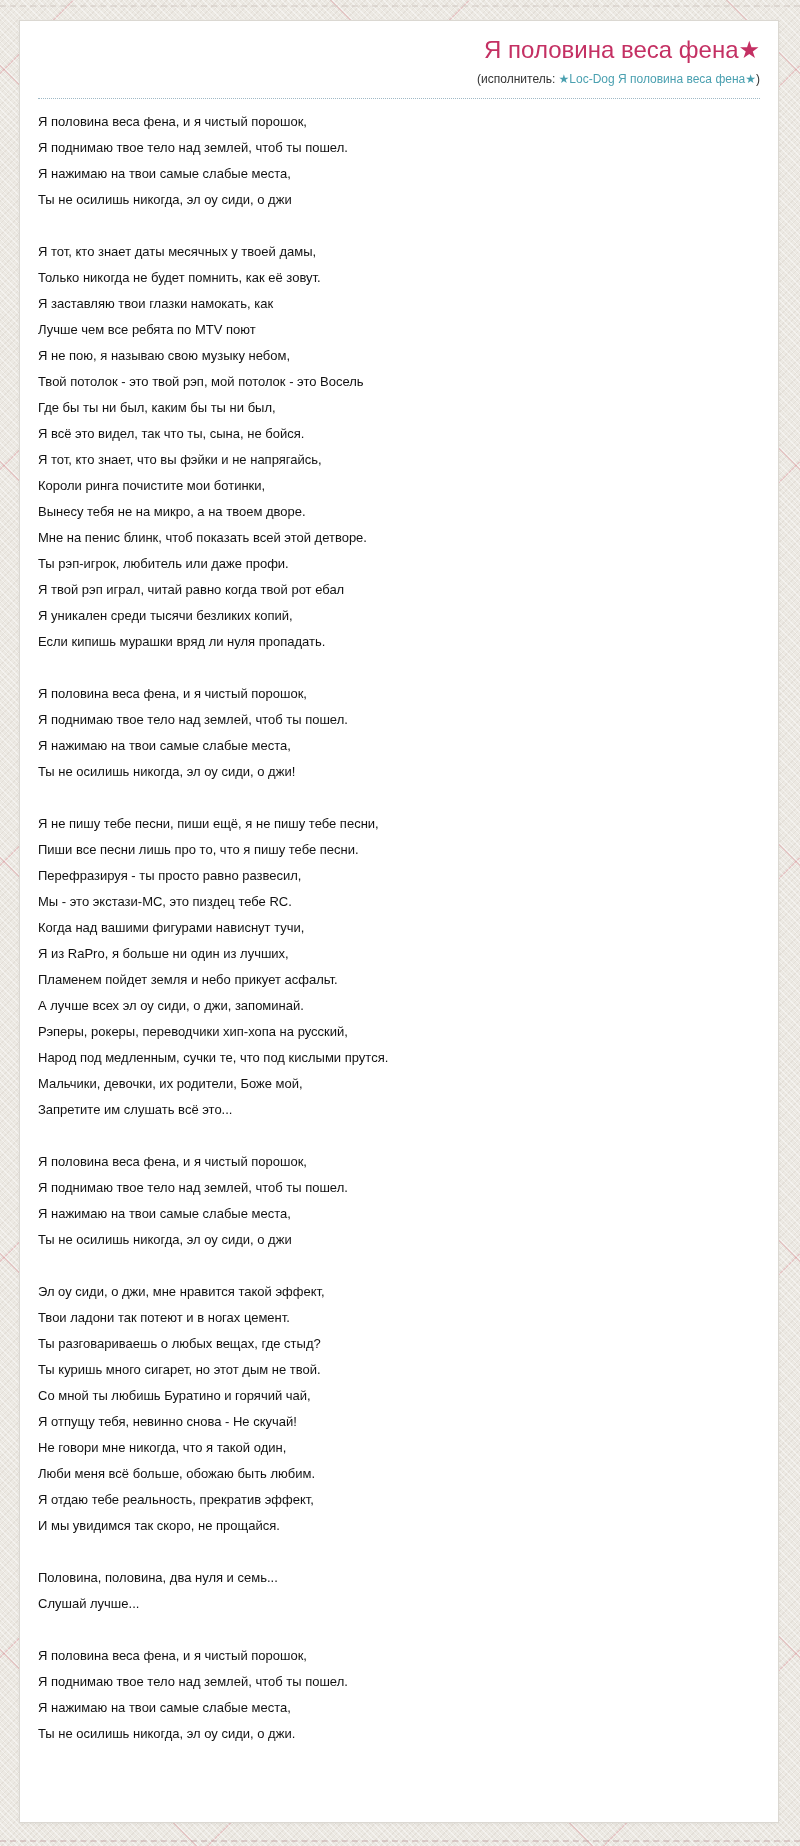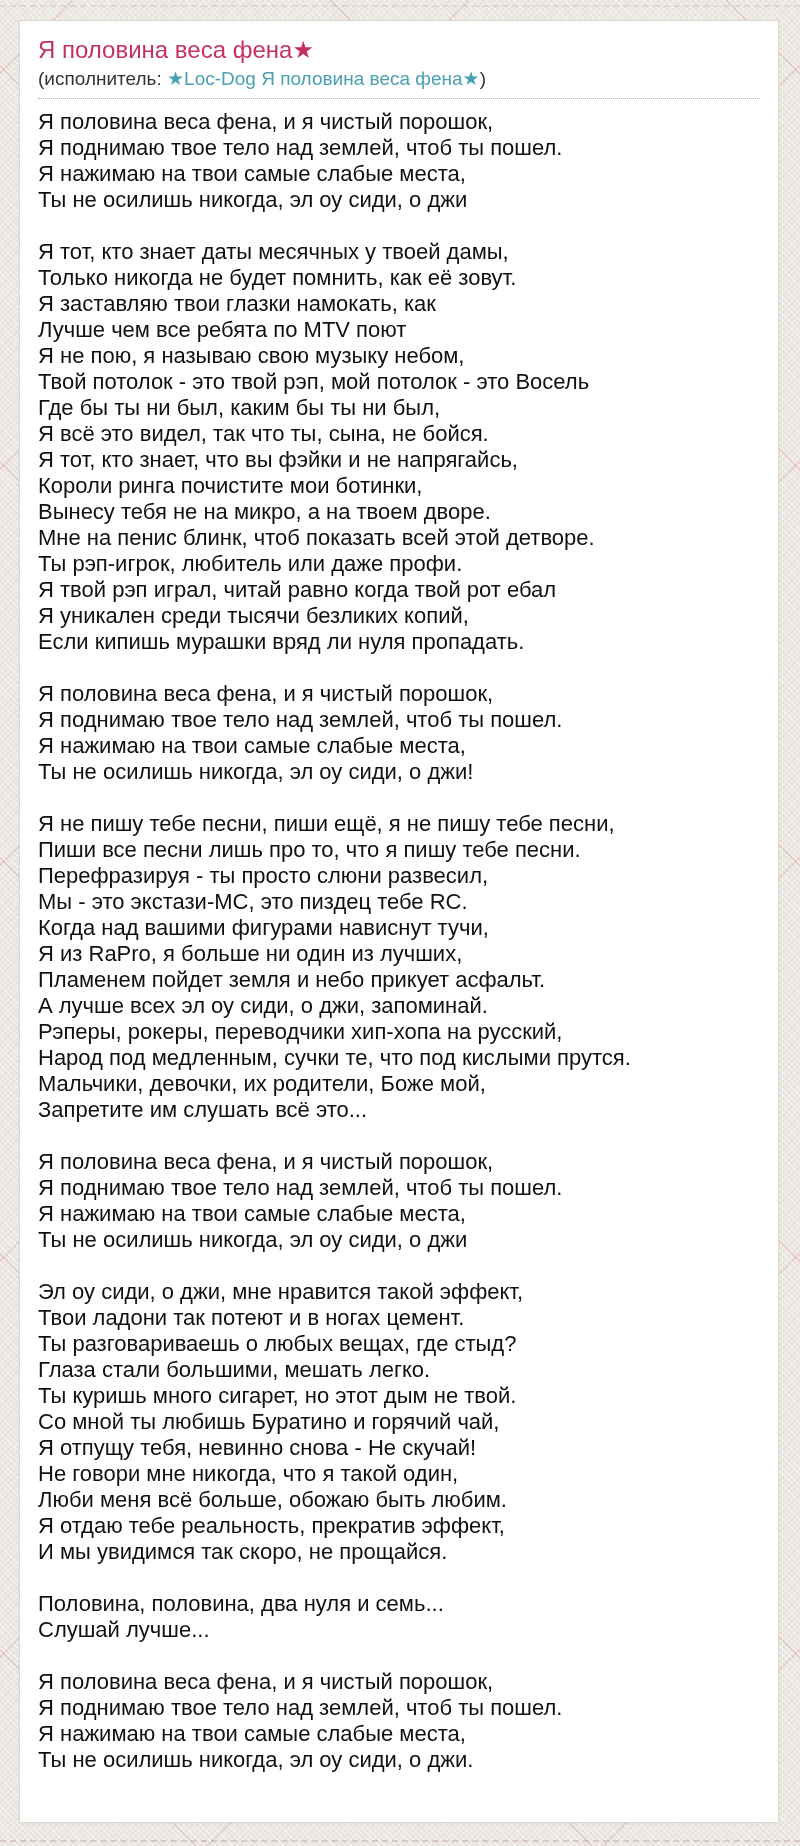--- a/index.html
+++ b/index.html
@@ -41,45 +41,46 @@
     min-height: 1803px;
     background: #ffffff;
     border: 1px solid #dbd8d2;
     box-shadow: 0 1px 3px rgba(0,0,0,0.05);
     padding: 14px 18px 33px 18px;
   }
 
   .song-header {
     border-bottom: 1px dotted #9fb9c6;
     padding-bottom: 9px;
+    text-align: right;
   }
 
   .song-title {
     font-size: 24px;
     font-weight: normal;
     line-height: 30px;
     color: #c43063;
   }
 
   .artist-line {
     margin-top: 4px;
-    font-size: 19px;
+    font-size: 12px;
     line-height: 20px;
     color: #333333;
   }
 
   .artist-link {
     color: #4aa0b0;
     text-decoration: none;
     cursor: pointer;
   }
 
   .lyrics {
     margin-top: 10px;
-    font-size: 22px;
+    font-size: 13px;
     line-height: 26px;
     color: #111111;
   }
 
   .stanza { margin-bottom: 26px; }
   .stanza:last-child { margin-bottom: 0; }
 
   .line { white-space: pre-wrap; }
 </style>
 </head>
@@ -120,42 +121,41 @@
       </div>
       <div class="stanza">
         <div class="line">Я половина веса фена, и я чистый порошок,</div>
         <div class="line">Я поднимаю твое тело над землей, чтоб ты пошел.</div>
         <div class="line">Я нажимаю на твои самые слабые места,</div>
         <div class="line">Ты не осилишь никогда, эл оу сиди, о джи!</div>
       </div>
       <div class="stanza">
         <div class="line">Я не пишу тебе песни, пиши ещё, я не пишу тебе песни,</div>
         <div class="line">Пиши все песни лишь про то, что я пишу тебе песни.</div>
-        <div class="line">Перефразируя - ты просто слюни развесил,</div>
+        <div class="line">Перефразируя - ты просто равно развесил,</div>
         <div class="line">Мы - это экстази-МС, это пиздец тебе RC.</div>
         <div class="line">Когда над вашими фигурами нависнут тучи,</div>
         <div class="line">Я из RaPro, я больше ни один из лучших,</div>
         <div class="line">Пламенем пойдет земля и небо прикует асфальт.</div>
         <div class="line">А лучше всех эл оу сиди, о джи, запоминай.</div>
         <div class="line">Рэперы, рокеры, переводчики хип-хопа на русский,</div>
         <div class="line">Народ под медленным, сучки те, что под кислыми прутся.</div>
         <div class="line">Мальчики, девочки, их родители, Боже мой,</div>
         <div class="line">Запретите им слушать всё это...</div>
       </div>
       <div class="stanza">
         <div class="line">Я половина веса фена, и я чистый порошок,</div>
         <div class="line">Я поднимаю твое тело над землей, чтоб ты пошел.</div>
         <div class="line">Я нажимаю на твои самые слабые места,</div>
         <div class="line">Ты не осилишь никогда, эл оу сиди, о джи</div>
       </div>
       <div class="stanza">
         <div class="line">Эл оу сиди, о джи, мне нравится такой эффект,</div>
         <div class="line">Твои ладони так потеют и в ногах цемент.</div>
         <div class="line">Ты разговариваешь о любых вещах, где стыд?</div>
-        <div class="line">Глаза стали большими, мешать легко.</div>
         <div class="line">Ты куришь много сигарет, но этот дым не твой.</div>
         <div class="line">Со мной ты любишь Буратино и горячий чай,</div>
         <div class="line">Я отпущу тебя, невинно снова - Не скучай!</div>
         <div class="line">Не говори мне никогда, что я такой один,</div>
         <div class="line">Люби меня всё больше, обожаю быть любим.</div>
         <div class="line">Я отдаю тебе реальность, прекратив эффект,</div>
         <div class="line">И мы увидимся так скоро, не прощайся.</div>
       </div>
       <div class="stanza">
         <div class="line">Половина, половина, два нуля и семь...</div>

